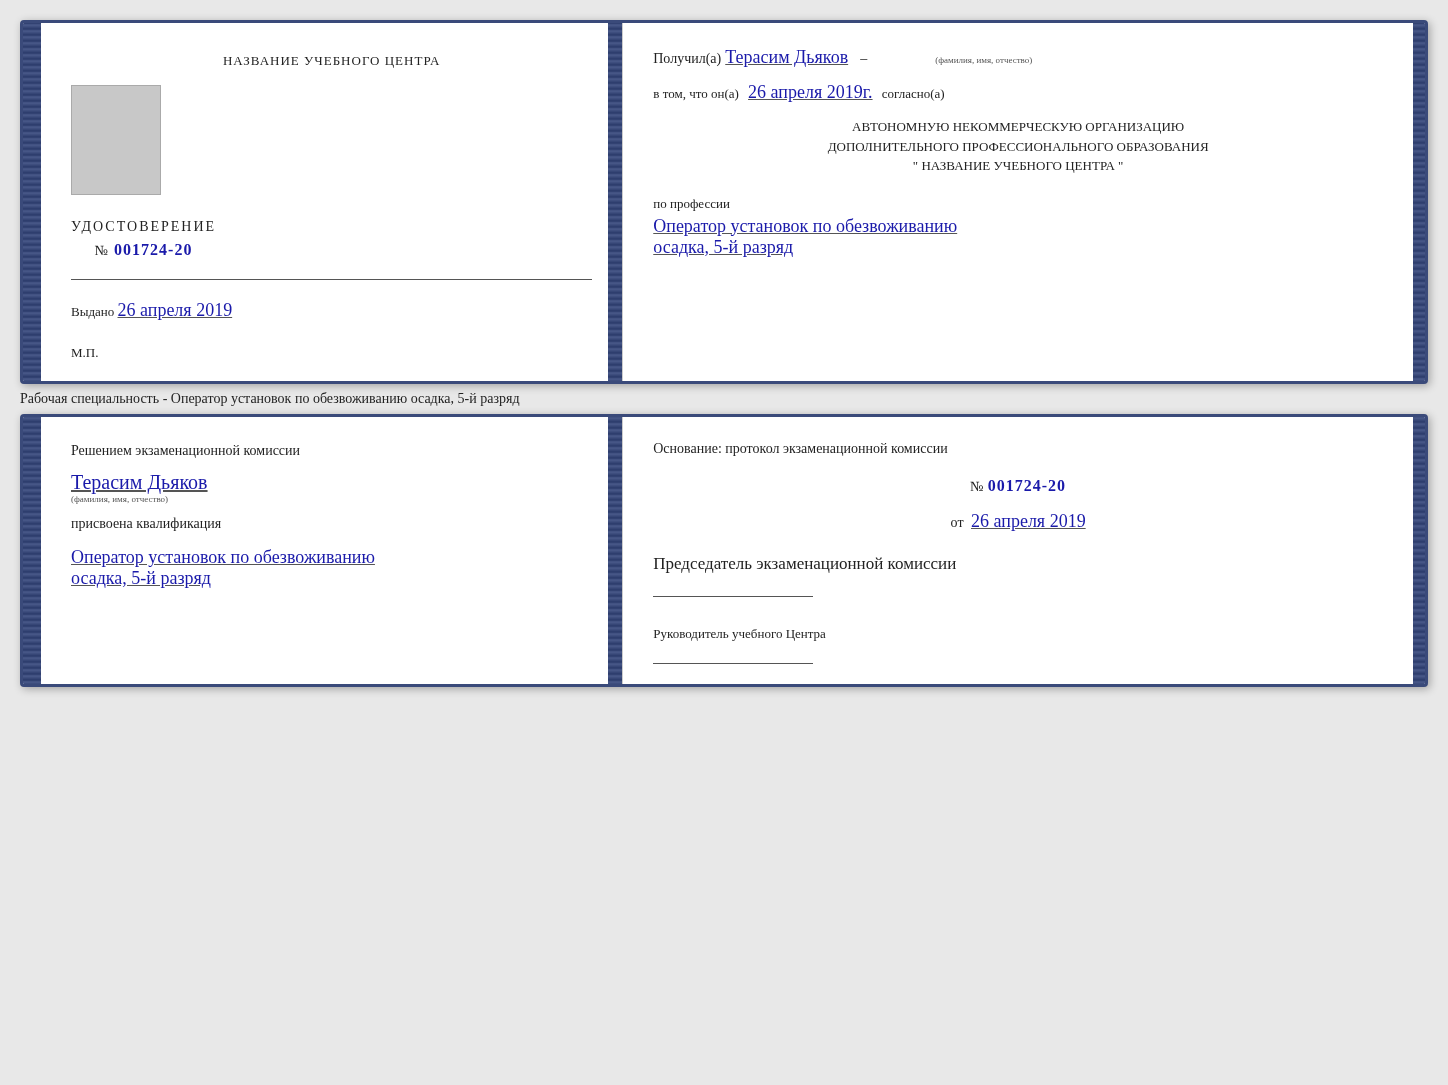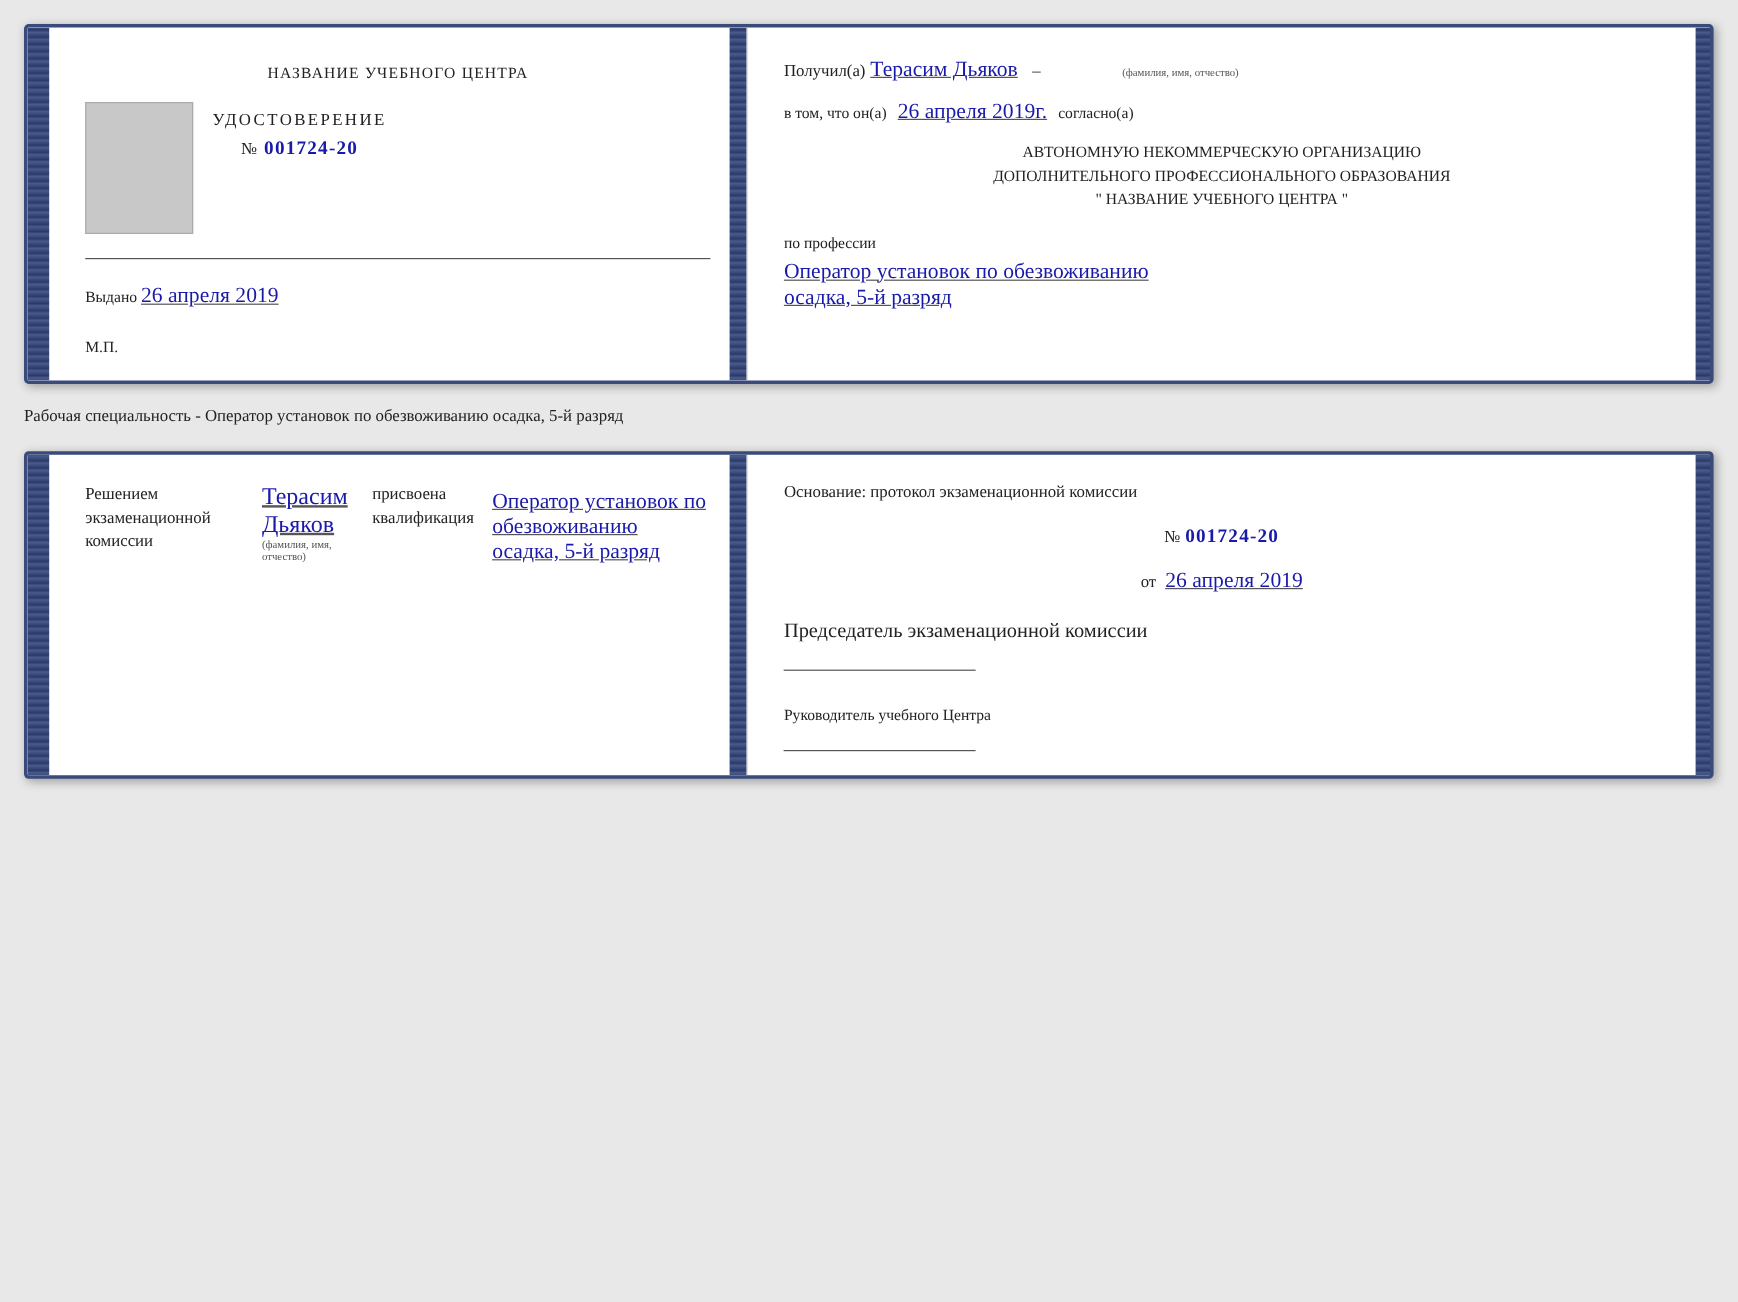--- a/index.html
+++ b/index.html
@@ -8,21 +8,21 @@
       font-family: 'Times New Roman', Times, serif;
       width: 1448px;
       min-height: 1085px;
       padding: 20px;
     }
 
     .page-container {
       background: #e8e8e8;
       display: flex;
       flex-direction: column;
-      gap: 16px;
+      gap: 3px;
     }
 
     
     .certificate-doc {
       background: white;
       border: 3px solid #3a4a7a;
       border-radius: 4px;
       display: flex;
       overflow: hidden;
       position: relative;
@@ -220,20 +220,21 @@
       display: flex;
       overflow: hidden;
       box-shadow: 2px 2px 8px rgba(0,0,0,0.3);
     }
 
     .exam-left {
       flex: 1;
       padding: 24px 30px 20px 30px;
       border-right: 1px solid #ccc;
       display: flex;
+      flex-direction: column;
       gap: 10px;
       position: relative;
     }
 
     .exam-right {
       flex: 1.4;
       padding: 24px 30px 20px 30px;
       display: flex;
       flex-direction: column;
       gap: 12px;
@@ -313,20 +314,21 @@
       font-size: 13px;
       color: #222;
       line-height: 1.4;
       margin-top: 16px;
     }
 
     .left-row {
       display: flex;
       gap: 16px;
       align-items: flex-start;
+      flex-direction: column;
     }
 
     .right-side-deco {
       position: absolute;
       right: 0;
       top: 0;
       bottom: 0;
       width: 14px;
       background: repeating-linear-gradient(
         0deg,

